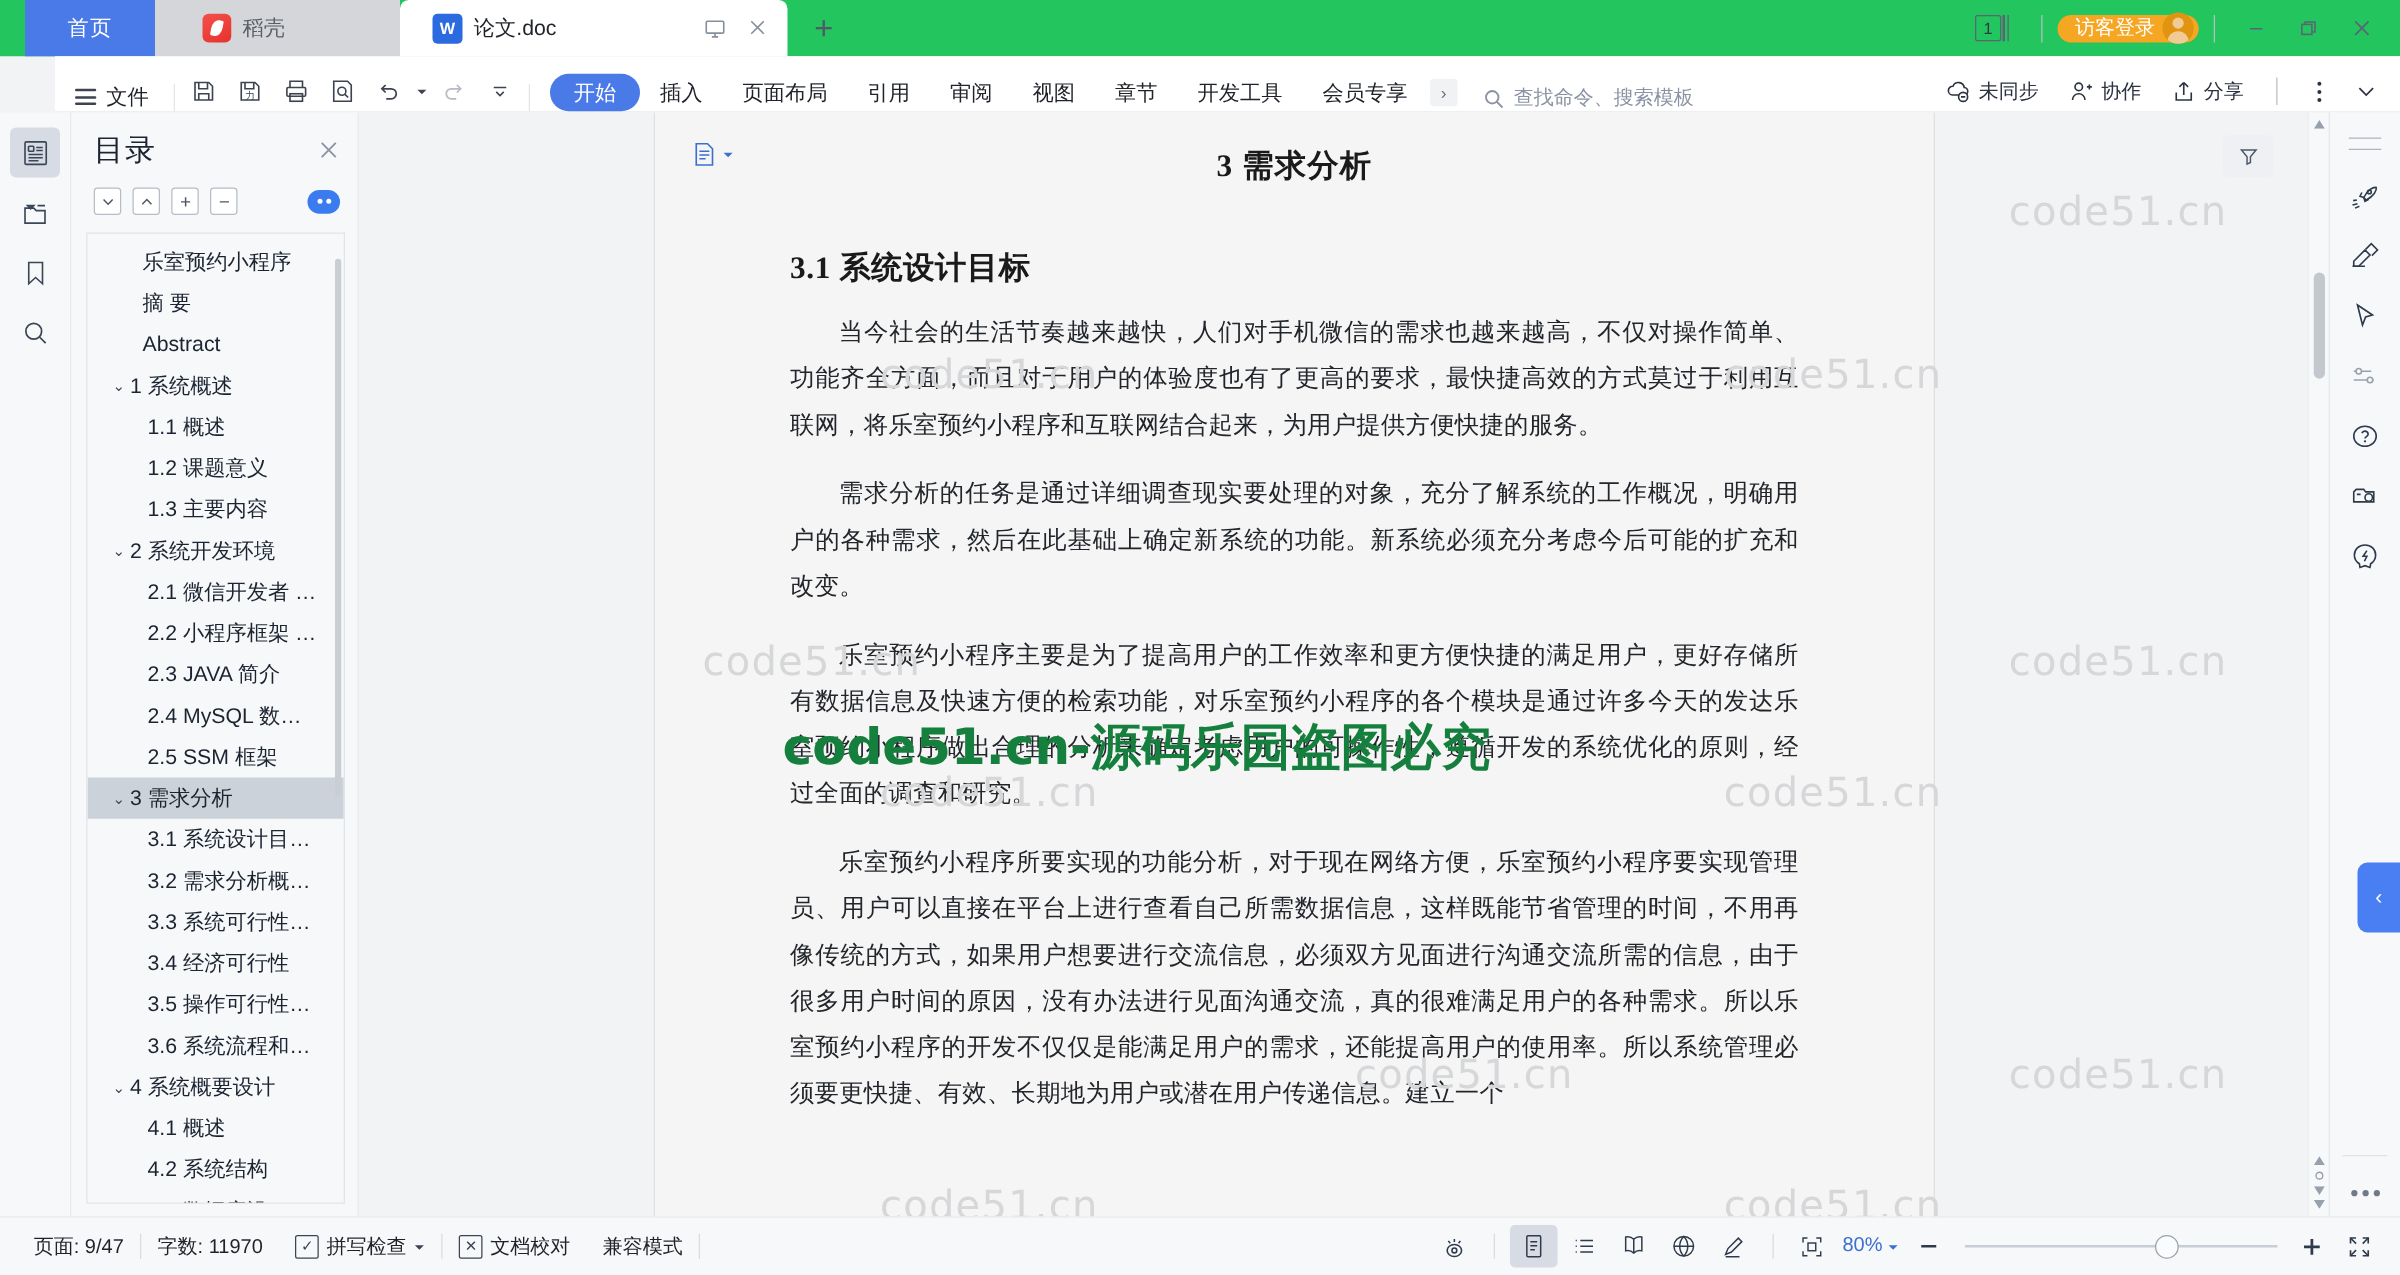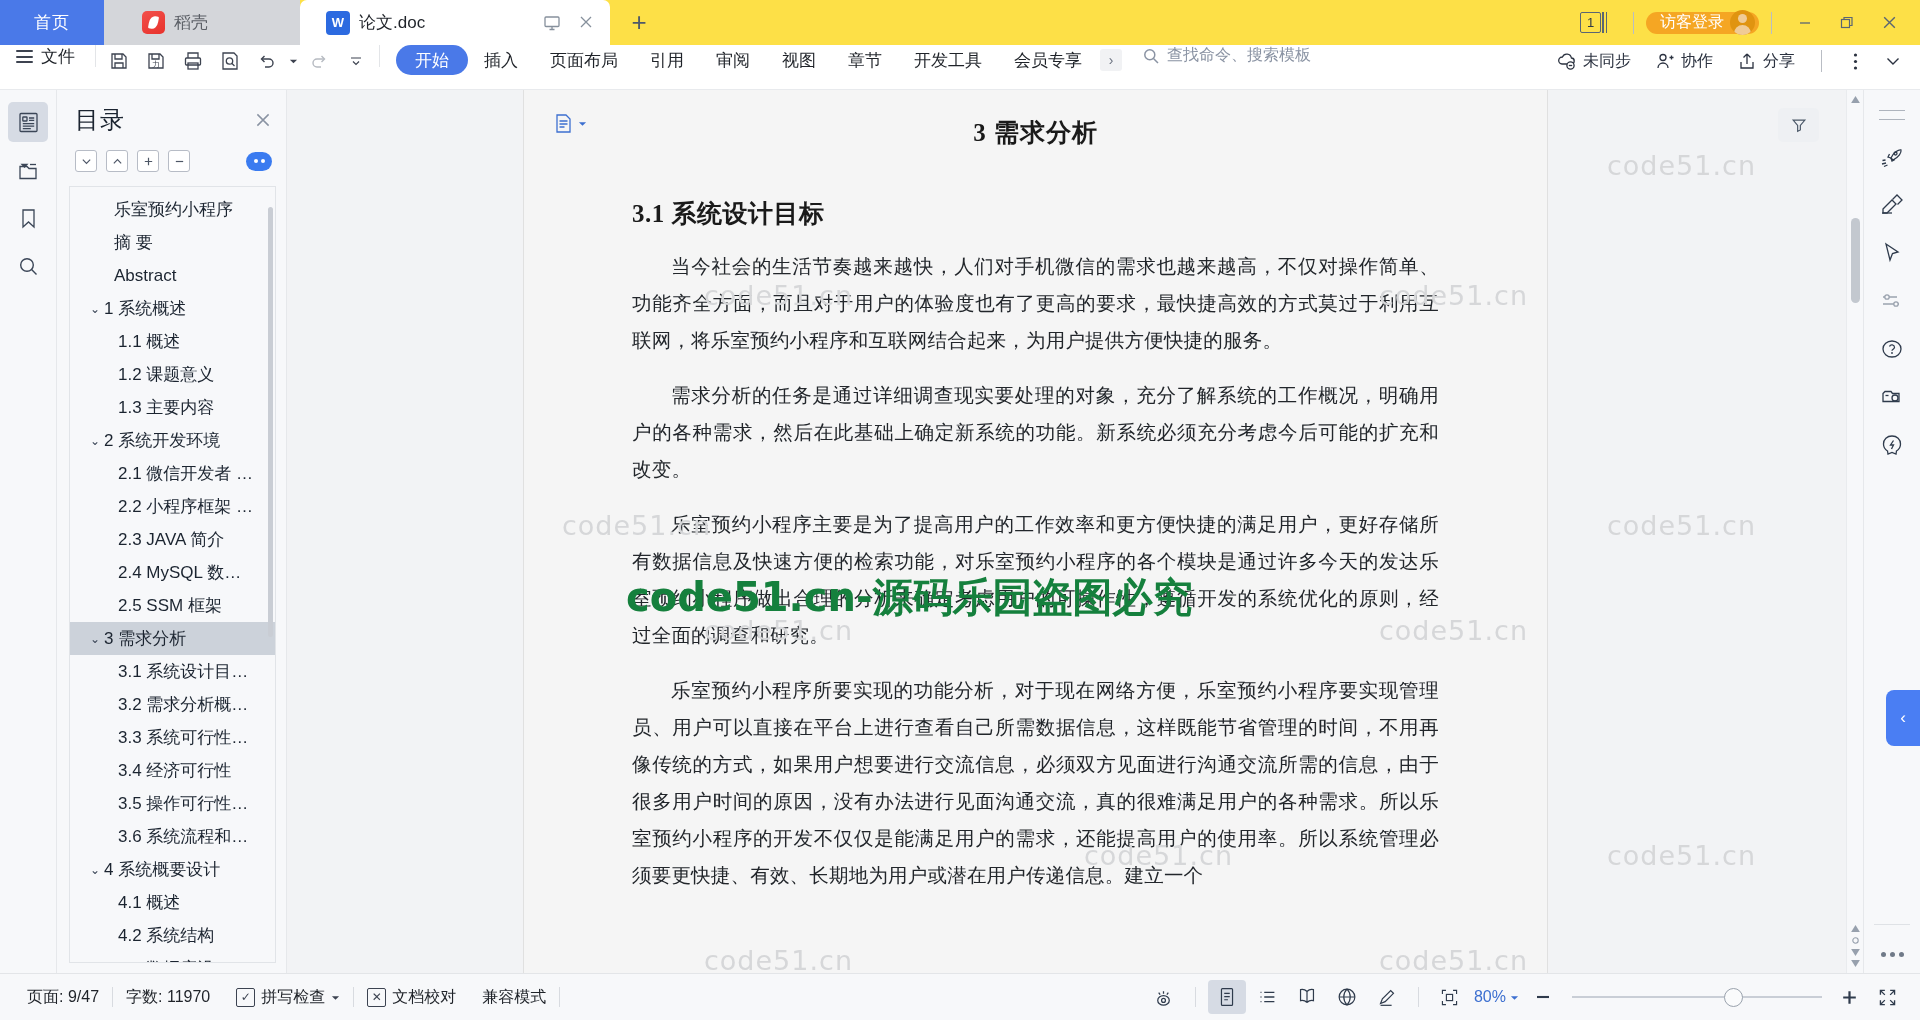--- a/index.html
+++ b/index.html
@@ -6,22 +6,22 @@
   html, body {
     width: 1920px; height: 1020px;
     font-family: "Liberation Sans", "DejaVu Sans", sans-serif;
     overflow: hidden; background: #f2f3f5;
     -webkit-font-smoothing: antialiased;
   }
   .app { position: relative; width: 1920px; height: 1020px; display: flex; flex-direction: column; }
 
   
   .titlebar {
-    height: 45px; background: #fde047; display: flex; align-items: stretch;
-    flex: 0 0 45px; position: relative;
+    height: 45px; background: #22c55e; display: flex; align-items: stretch;
+    flex: 0 0 45px; position: relative; padding-left: 20px;
   }
   .tab-home {
     width: 104px; background: #4a79e8; color: #fff; display: flex;
     align-items: center; justify-content: center; font-size: 17px; letter-spacing: 1px;
   }
   .tab-docer {
     width: 196px; background: #d4d6da; display: flex; align-items: center;
     gap: 9px; padding-left: 38px; color: #5b5f66; font-size: 17px;
   }
   .docer-logo {
@@ -70,22 +70,22 @@
     width: 25px; height:25px;border-radius:50%;background:#e09410;
     position:relative; overflow:hidden;
   }
   .avatar-circ::before{content:"";position:absolute;width:9px;height:9px;border-radius:50%;background:#f0cb96;left:8px;top:4px;}
   .avatar-circ::after{content:"";position:absolute;width:17px;height:11px;border-radius:9px 9px 0 0;background:#f0cb96;left:4px;top:15px;}
   .win-btns { display: flex; align-items: center; gap: 0; }
   .win-btn { width: 42px; height: 45px; display:flex;align-items:center;justify-content:center;color:#5a6573; }
 
   
   .ribbon {
-    height: 45px; background:#fff; display:flex; align-items:flex-start;
-    flex: 0 0 45px; border-bottom: 1px solid #e8eaed; position: relative;
+    height: 45px; background:#fff; display:flex; align-items:flex-end;
+    flex: 0 0 45px; border-bottom: 1px solid #e8eaed; position: relative; margin-left: 44px;
   }
   .file-menu{display:flex;align-items:center;gap:8px;padding:0 14px 0 16px;font-size:17px;color:#1f2329;}
   .hamb{display:flex;flex-direction:column;gap:3.5px;}
   .hamb i{display:block;width:17px;height:2px;background:#3d4350;border-radius:1px;}
   .rb-sep{width:1px;height:22px;background:#e3e5e8;margin:0 6px;}
   .qicons{display:flex;align-items:center;gap:3px;}
   .qicon{width:34px;height:32px;display:flex;align-items:center;justify-content:center;color:#3d4350;}
   .tabs-nav{display:flex;align-items:center;gap:0;margin-left:10px;}
   .rtab{padding:0 16px;height:30px;display:flex;align-items:center;font-size:17px;color:#1f2329;border-radius:15px;white-space:nowrap;}
   .rtab.active{background:#4a79e8;color:#fff;padding:0 19px;}
@@ -154,21 +154,21 @@
   .h2b{
     font-family:"Liberation Serif","DejaVu Serif",serif;font-weight:bold;font-size:24px;
     color:#1a1a1a;margin:14px 0 0 108px;
   }
   .para{
     font-family:"Liberation Serif","DejaVu Serif",serif;font-size:19.5px;color:#22262b;
     line-height:37px;margin:18px 108px 0 108px;text-align:justify;text-indent:39px;
     letter-spacing:0.2px;
   }
 
-  .wm{position:absolute;color:#d6d7d9;font-size:27px;font-family:"DejaVu Sans",sans-serif;
+  .wm{position:absolute;color:#d6d7d9;font-size:32px;font-family:"DejaVu Sans",sans-serif;
       letter-spacing:1px;pointer-events:none;user-select:none;white-space:nowrap;}
   .wm-red{
     position:absolute;color:#15803d;font-size:40px;font-weight:bold;white-space:nowrap;
     font-family:"DejaVu Sans",sans-serif;letter-spacing:0px;pointer-events:none;
   }
 
   .collapse-chip{
     position:absolute;right:28px;top:18px;width:41px;height:34px;background:#eef0f3;
     border-radius:5px;display:flex;align-items:center;justify-content:center;color:#4a5767;
   }

